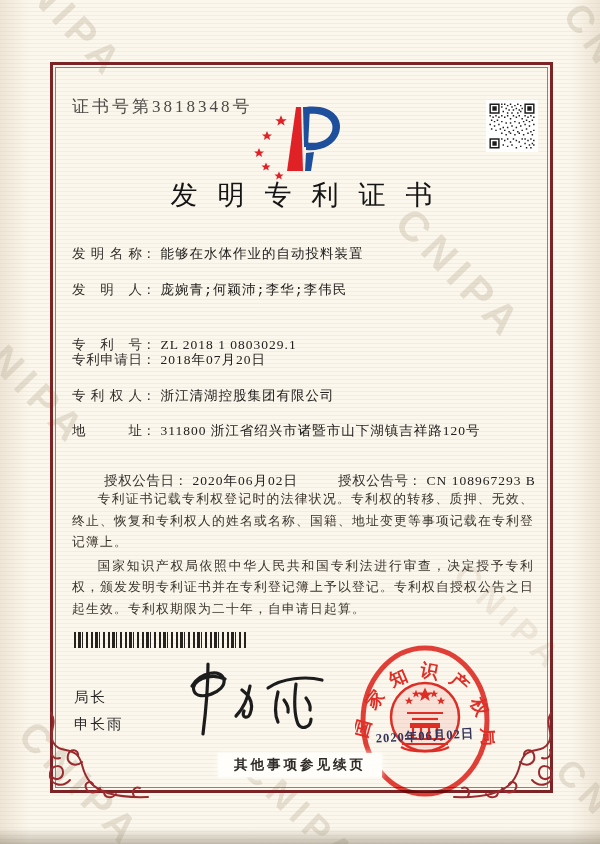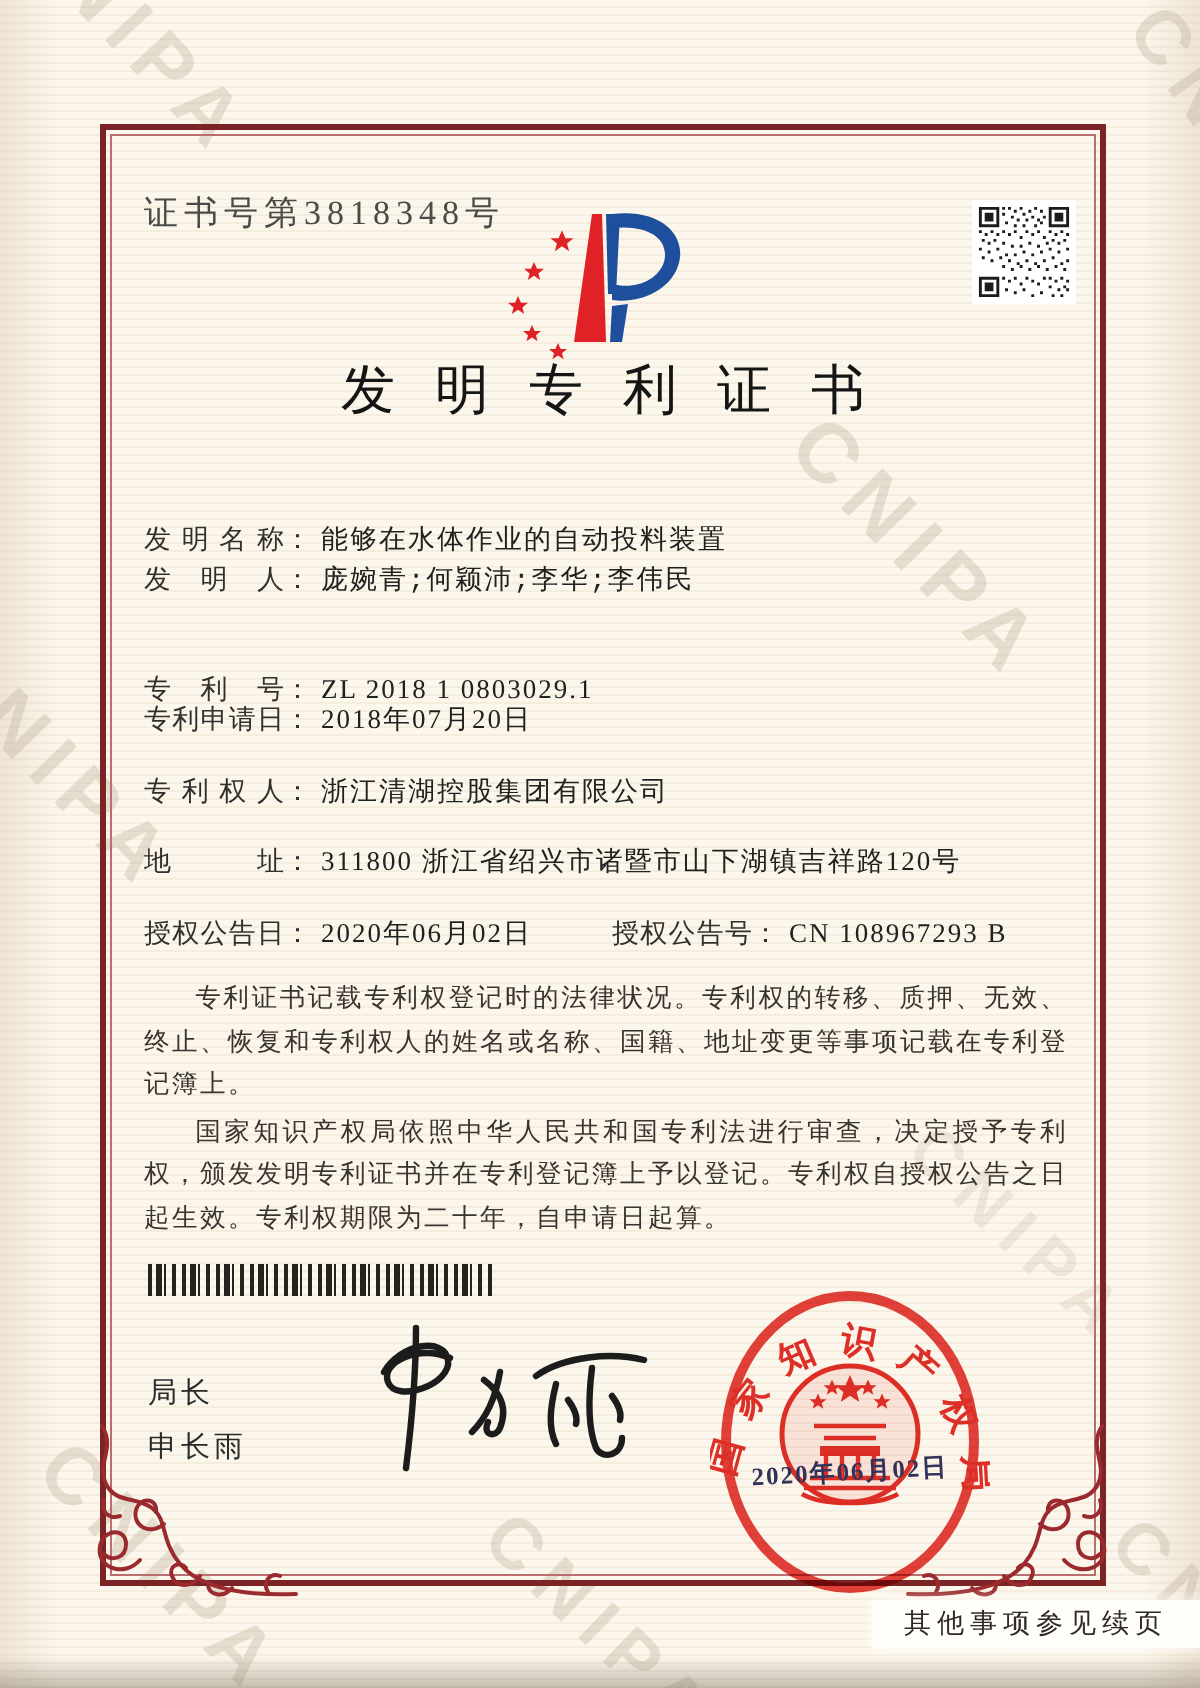--- a/index.html
+++ b/index.html
@@ -49,22 +49,22 @@
   .logo{position:absolute;left:248px;top:99px;width:100px;height:86px;}
   .qr{position:absolute;left:486px;top:100px;width:48px;height:48px;background:#fff;padding:2px;}
 
   .title{
     position:absolute;left:50px;top:177px;width:503px;
     text-align:center;font-size:27px;color:#151515;
     letter-spacing:20px;text-indent:20px;font-weight:500;
   }
 
   .frow{position:absolute;left:72px;width:470px;font-size:13.5px;color:#262626;white-space:nowrap;}
-  .r0{top:245px;margin-top:16px;} .r1{top:281px;font-family:Liberation Mono, monospace;} .r2{top:316px;margin-top:20px;} .r3{top:351px;}
-  .r4{top:387px;} .r5{top:422px;} .r6{top:458px;}
+  .r0{top:245px;} .r1{top:281px;font-family:Liberation Mono, monospace;} .r2{top:316px;margin-top:20px;} .r3{top:351px;}
+  .r4{top:387px;} .r5{top:422px;} .r6{top:472px;margin-left:32px;}
   .flabel{
     display:inline-block;width:70px;text-align:justify;text-align-last:justify;
     color:#332f2c;vertical-align:top;
   }
   .colon{color:#332f2c;}
   .fvalue{margin-left:5px;letter-spacing:1px;color:#23211f;}
   .grant-no{position:absolute;left:234px;top:0;}
 
   .paras{
     position:absolute;left:72px;top:489px;width:462px;
@@ -91,21 +91,21 @@
     position:absolute;left:350px;top:728px;width:150px;text-align:center;
     font-size:12.5px;font-weight:bold;color:#33335a;letter-spacing:1px;
     transform:rotate(-3deg);
   }
 
   .page-info{
     position:absolute;left:50px;top:767px;width:503px;text-align:center;
     font-size:12px;color:#55504a;letter-spacing:2px;
   }
   .cont-note{
-    position:absolute;left:0;top:800px;width:600px;text-align:right;
+    position:absolute;left:0;top:753px;width:600px;text-align:center;font-weight:bold;
   }
   .cont-note span{
     display:inline-block;background:#fffefb;padding:3px 16px;
     font-size:13.5px;color:#2e2a26;letter-spacing:3px;box-shadow:0 0 6px rgba(255,255,255,.9);
   }
   .bottom-shadow{
     position:absolute;left:0;bottom:0;width:600px;height:16px;
     background:linear-gradient(180deg, rgba(0,0,0,0), rgba(104,94,76,.38));
   }
 </style>

